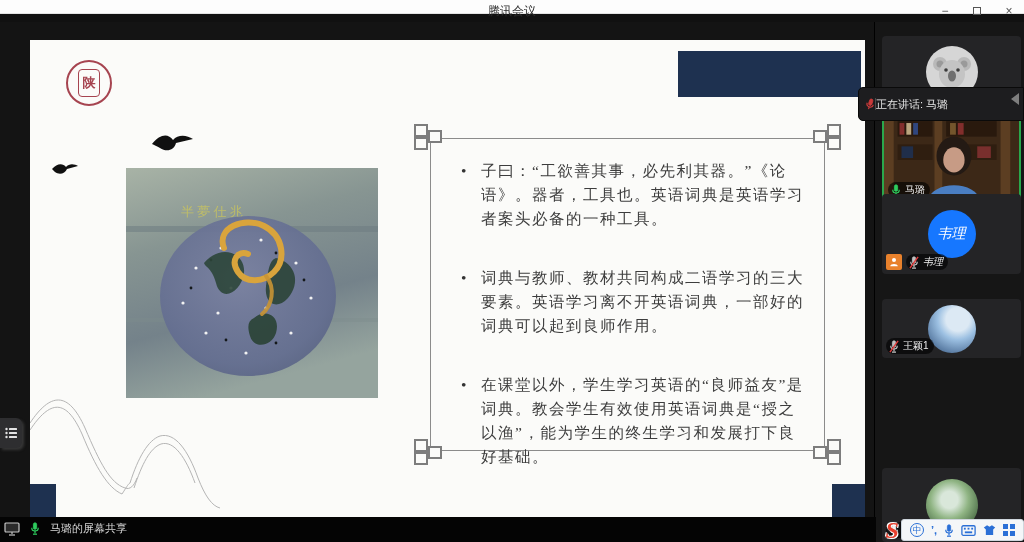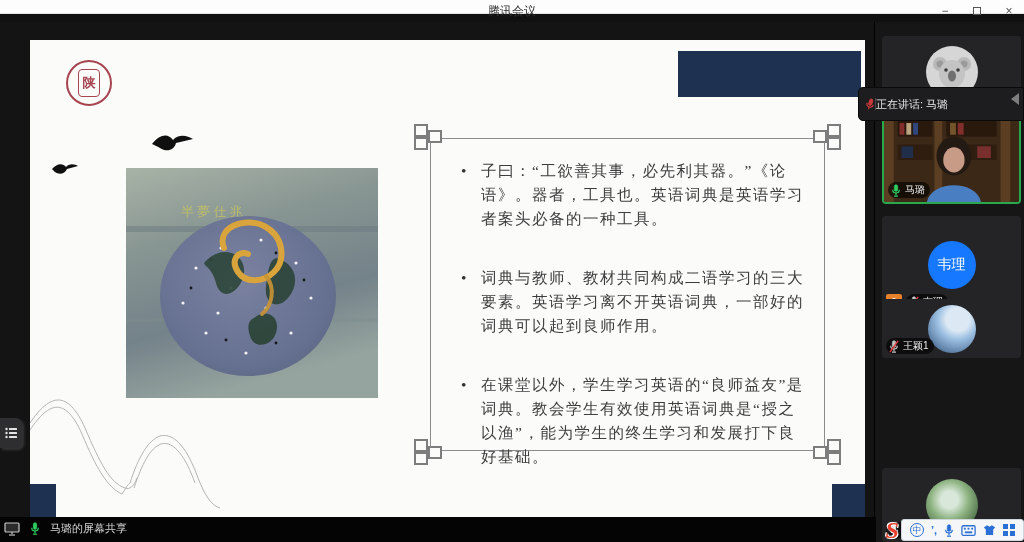--- a/index.html
+++ b/index.html
@@ -63,21 +63,21 @@
   .bullets li::before { content:"•"; position:absolute; left:0; top:0; color:#333; }
 
   
   .panel { position:absolute; left:874px; top:0px; width:150px; height:520px;
            background:#161616; border-left:1px solid #000; }
   .tile { position:absolute; left:7px; width:139px; background:#242426; border-radius:4px;
           overflow:hidden; display:flex; align-items:center; justify-content:center; }
   .tile.active { border:2px solid #2aa84c; }
   .t1 { top:14px;  height:71px; }
   .t2 { top:90px;  height:92px; }
-  .t3 { top:194px; height:98px; }
+  .t3 { top:172px; height:80px;font-style:italic; }
   .t4 { top:277px; height:59px; }
   .t5 { top:365px; height:75px; }
   .t6 { top:446px; height:74px; }
 
   .avatar-circle { border-radius:50%; display:flex; align-items:center; justify-content:center; }
   .av-koala { width:52px; height:52px; background:#d6d6d6; }
   .av-blue  { width:48px; height:48px; background:#1677ff; color:#fff; font-size:14px; }
   .av-photo1{ width:48px; height:48px;
       background:radial-gradient(circle at 62% 30%, #dce9f4 0 26%, #9cc0e2 45%, #5d7fa6 75%, #3e5877); }
   .av-dark  { width:48px; height:48px; background:#0d0d10;

